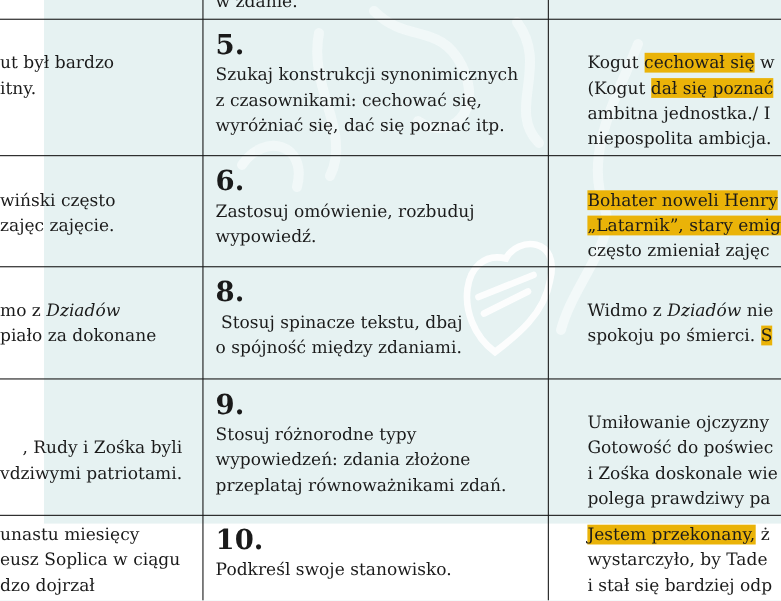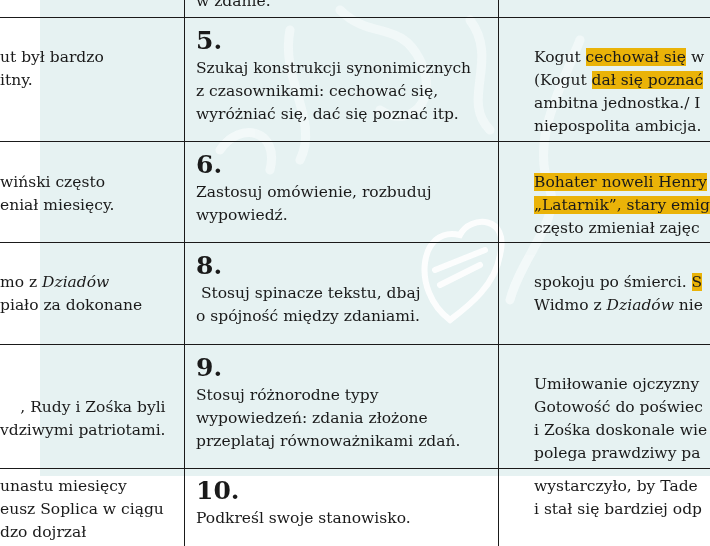--- a/index.html
+++ b/index.html
@@ -64,21 +64,21 @@
 </div>
 <div class="cell" style="left:534px; top:46px;">
   <div><span>Kogut </span><span class="hl">cechował się</span><span> w</span></div>
   <div><span>(Kogut </span><span class="hl">dał się poznać</span></div>
   <div><span>ambitna jednostka./ I</span></div>
   <div><span>niepospolita ambicja.</span></div>
 </div>
 
 <div class="cell" style="left:0; top:171px;">
   <div>wiński często</div>
-  <div>eniał miesięcy.</div>
+  <div>zajęc zajęcie.</div>
 </div>
 <div class="cell" style="left:196px; top:151px;">
   <span class="num">6.</span>
   <div>Zastosuj omówienie, rozbuduj</div>
   <div>wypowiedź.</div>
 </div>
 <div class="cell" style="left:534px; top:171px;">
   <div><span class="hl">Bohater noweli Henry</span></div>
   <div><span class="hl">„Latarnik”, stary emig</span></div>
   <div><span>często zmieniał zajęc</span></div>
@@ -87,22 +87,22 @@
 <div class="cell" style="left:0; top:271px;">
   <div><span>mo z </span><em>Dziadów</em></div>
   <div><span>piało za dokonane</span></div>
 </div>
 <div class="cell" style="left:196px; top:252px;">
   <span class="num">8.</span>
   <div style="white-space:pre"> Stosuj spinacze tekstu, dbaj</div>
   <div>o spójność między zdaniami.</div>
 </div>
 <div class="cell" style="left:534px; top:271px;">
+  <div><span>Widmo z </span><em>Dziadów</em><span> nie</span></div>
   <div><span>spokoju po śmierci. </span><span class="hl">S</span></div>
-  <div><span>Widmo z </span><em>Dziadów</em><span> nie</span></div>
 </div>
 
 <div class="cell" style="left:0; top:396px;text-align:right;">
   <div>, Rudy i Zośka byli</div>
   <div>vdziwymi patriotami.</div>
 </div>
 <div class="cell" style="left:196px; top:354px;">
   <span class="num">9.</span>
   <div>Stosuj różnorodne typy</div>
   <div>wypowiedzeń: zdania złożone</div>
@@ -118,15 +118,16 @@
 <div class="cell" style="left:0; top:475px;">
   <div>unastu miesięcy</div>
   <div>eusz Soplica w ciągu</div>
   <div>dzo dojrzał</div>
 </div>
 <div class="cell" style="left:196px; top:477px;">
   <span class="num">10.</span>
   <div>Podkreśl swoje stanowisko.</div>
 </div>
 <div class="cell" style="left:534px; top:475px;">
+  <div><span class="hl">Jestem przekonany,</span><span> ż</span></div>
   <div>wystarczyło, by Tade</div>
   <div>i stał się bardziej odp</div>
 </div>
 
 </body></html>

